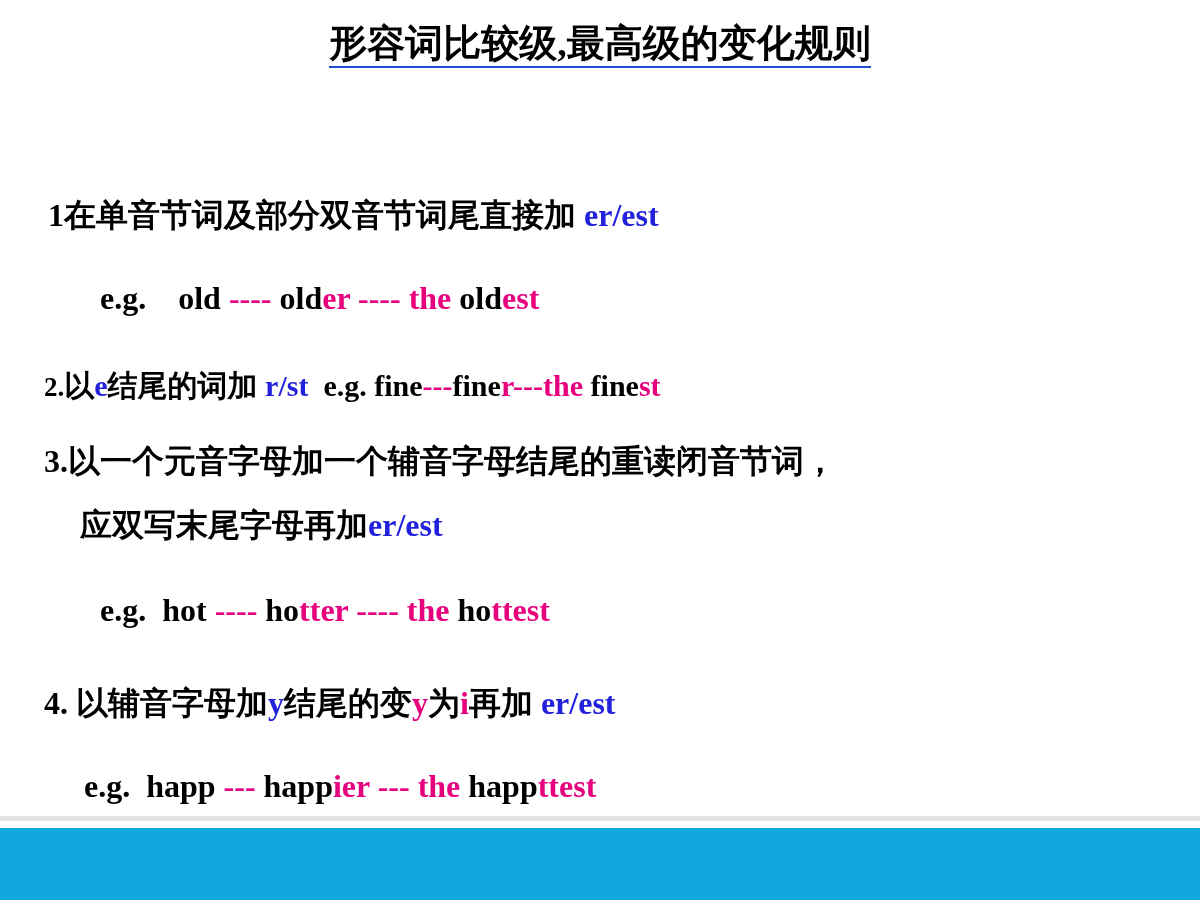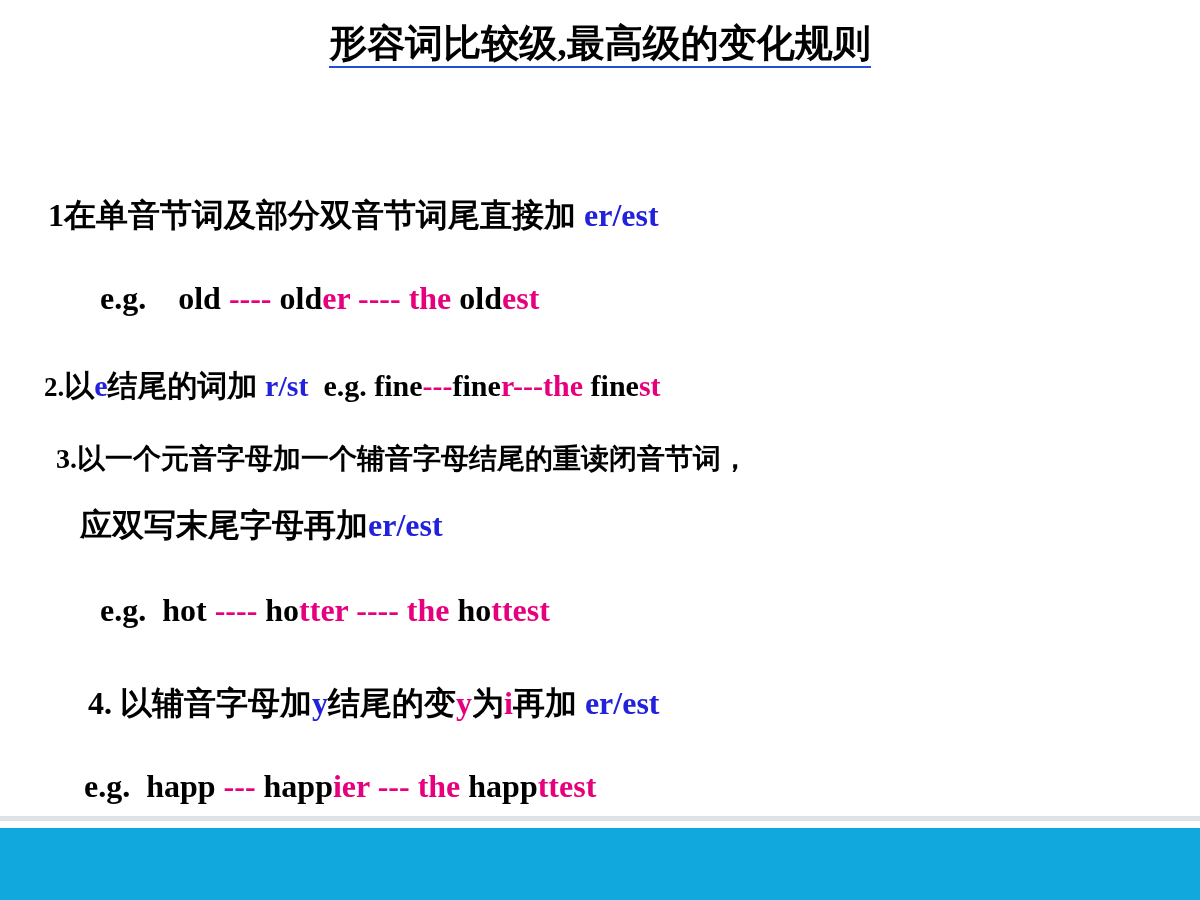--- a/index.html
+++ b/index.html
@@ -48,24 +48,24 @@
     white-space:nowrap;
   }
   .magenta{color:#e6007e;}
   .blue{color:#2222dd;}
   .black{color:#000000;}
 
   .l-rule1head{top:104px;left:44px;font-size:36px;color:#e6007e;}
   .l-1{top:194px;left:48px;font-size:32px;}
   .l-eg1{top:280px;left:100px;font-size:32px;}
   .l-2{top:366px;left:44px;font-size:30px;}
-  .l-3{top:440px;left:56px;font-size:28px;}
+  .l-3{top:440px;left:44px;font-size:32px;}
   .l-3b{top:504px;left:80px;font-size:32px;}
   .l-eg2{top:592px;left:100px;font-size:32px;}
-  .l-4{top:682px;left:44px;font-size:32px;margin-left:44px;}
+  .l-4{top:682px;left:44px;font-size:32px;}
   .l-eg3{top:768px;left:84px;font-size:32px;}
 
   .num-small{font-size:27px;}
 </style>
 </head>
 <body>
 
 <div class="slide">
 
   <div class="title">

